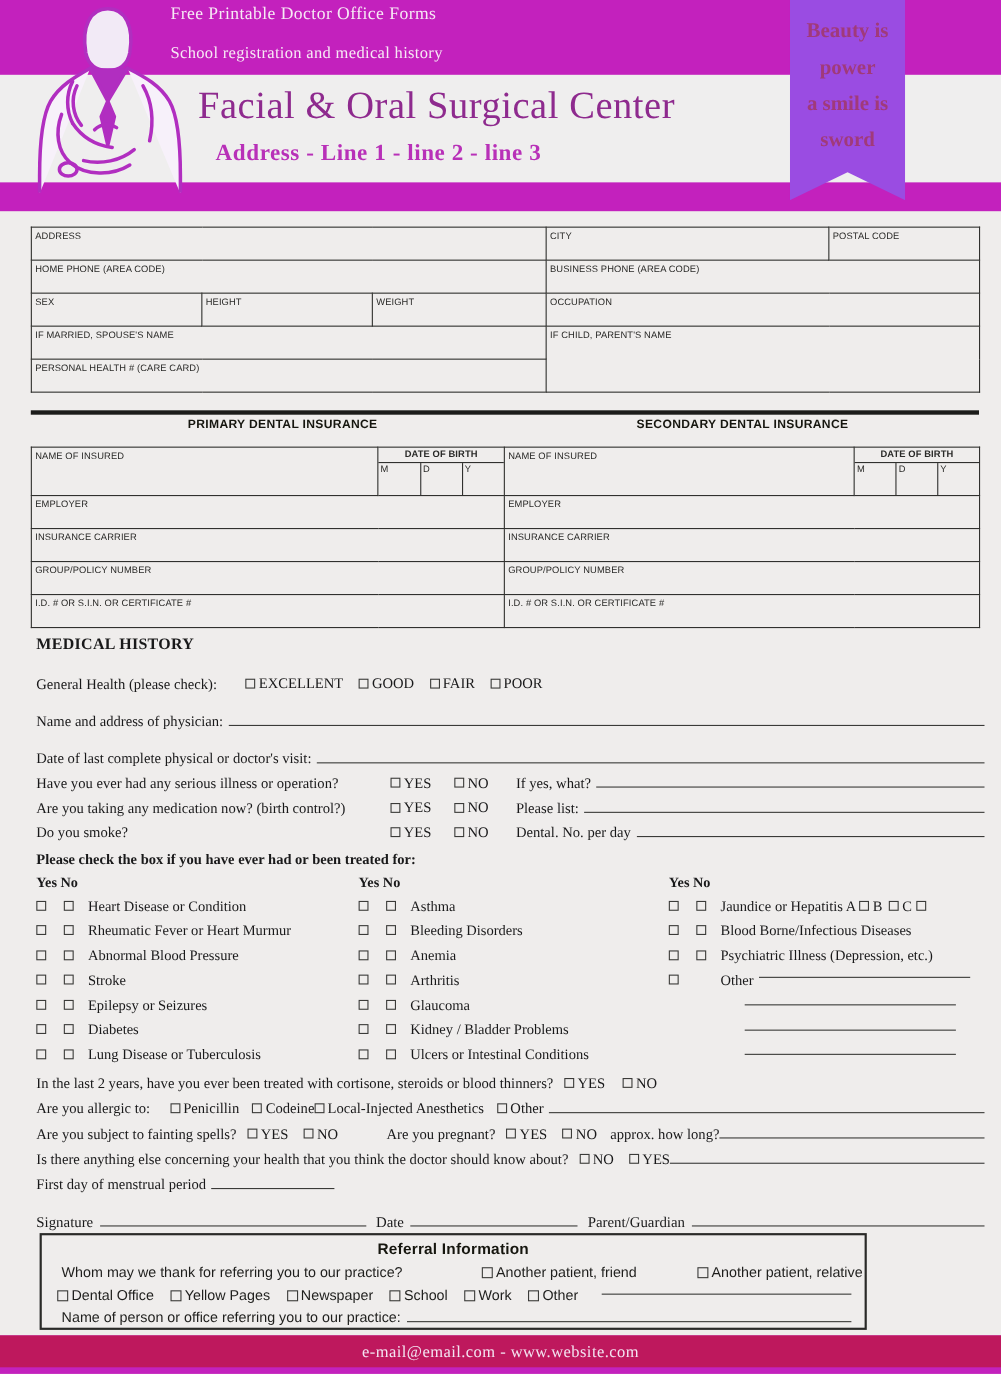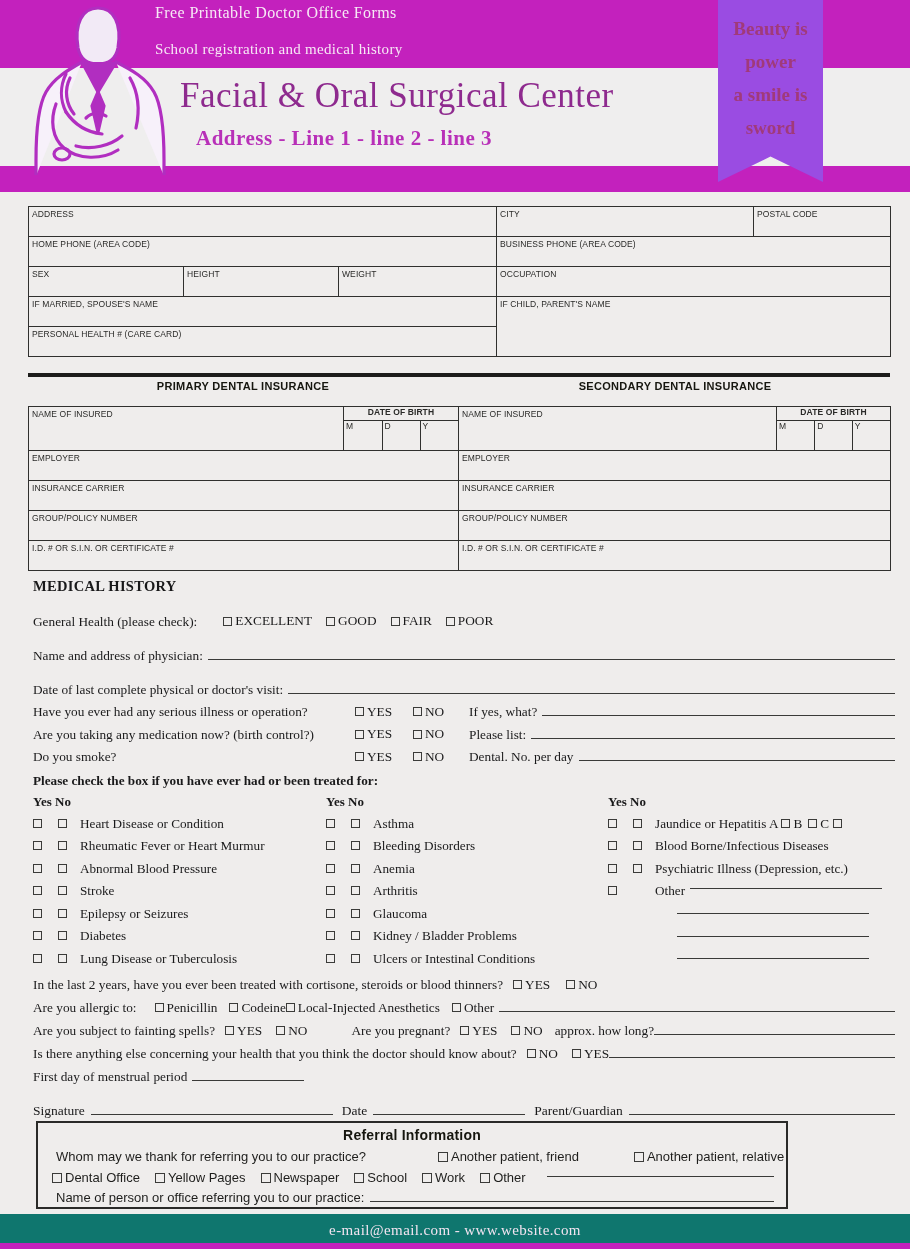--- a/index.html
+++ b/index.html
@@ -89,21 +89,21 @@
 
   
   .ins-head {
     position:absolute; left:28px; top:188px; width:862px; height:26px;
   }
   .ins-head .half {
     position:absolute; top:0; width:430px; text-align:center;
     font-family:"Liberation Sans", sans-serif;
     font-size:11px; font-weight:bold; color:#16160f; letter-spacing:.3px;
   }
-  .ins-head .half.a { left:0; }
+  .ins-head .half.a { left:14px; }
   .ins-head .half.b { left:432px; }
   .block2 { position:absolute; left:28px; top:214px; width:862px; }
   .block2 td { height:30px; }
   .dob-tbl { width:100%; height:100%; border-collapse:collapse; table-layout:fixed; }
   .dob-tbl td { border:none; padding:0; }
   .dob-title {
     text-align:center; font-size:8px; font-weight:bold; height:13px !important;
     border-bottom:1px solid #30302e !important; letter-spacing:.3px;
   }
   .dob-cell { font-size:8px; padding-left:2px !important; }
@@ -178,21 +178,21 @@
   .ref-row { display:flex; align-items:center; font-size:13px; color:#1e1e1c; margin-top:6px; padding-left:18px; }
   .ref-row .sp1 { width:72px; flex:none; }
   .ref-row .sp2 { width:55px; flex:none; }
   .ref-row2 { display:flex; align-items:center; font-size:13px; color:#1e1e1c; margin-top:6px; padding-left:14px; gap:15px;}
   .ref-rule { flex:1; border-bottom:1px solid #3a3a38; margin:0 12px 3px 6px; }
   .ref-row3 { display:flex; align-items:baseline; font-size:13px; color:#1e1e1c; margin-top:5px; padding-left:18px; }
 
   
   .footer {
     position:absolute; left:0; top:1214px; width:910px; height:29px;
-    background:#0f766e; text-align:center;
+    background:#be185d; text-align:center;
   }
   .footer span {
     display:inline-block; margin-top:8px;
     font-family:"Liberation Serif", serif; font-size:15px; color:#f3e4f1; letter-spacing:.4px;
   }
 </style>
 </head>
 <body>
 
 <div class="header">

